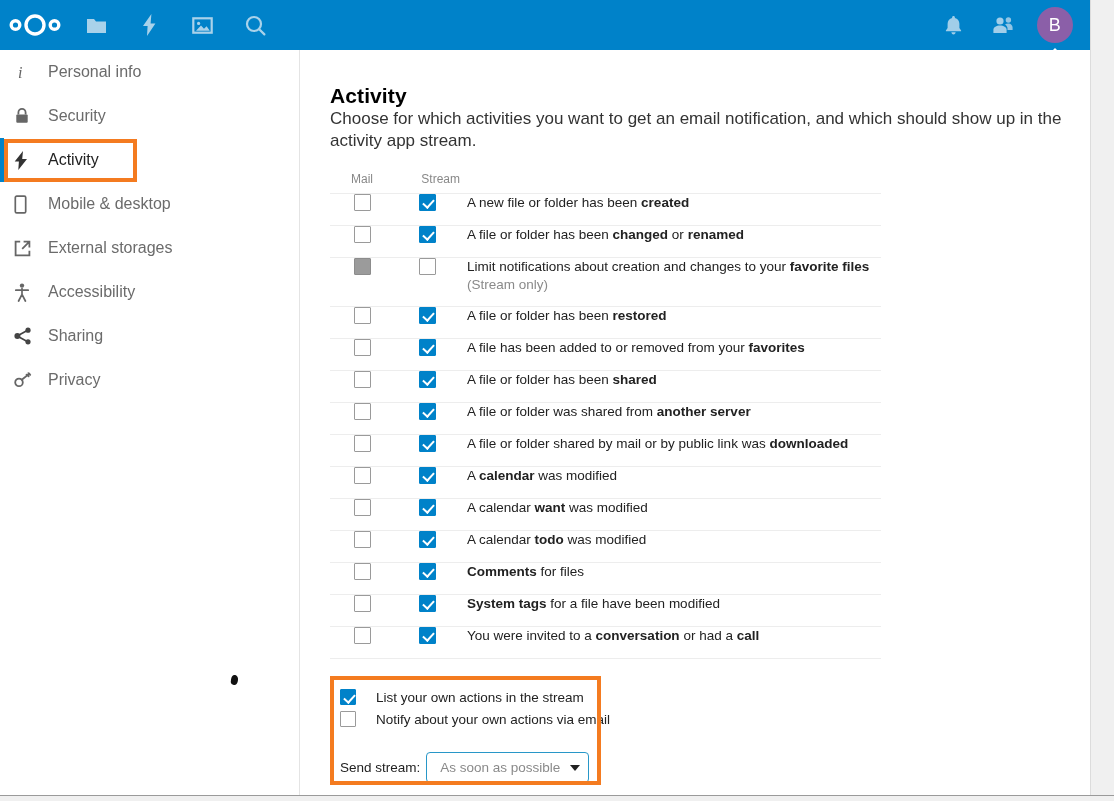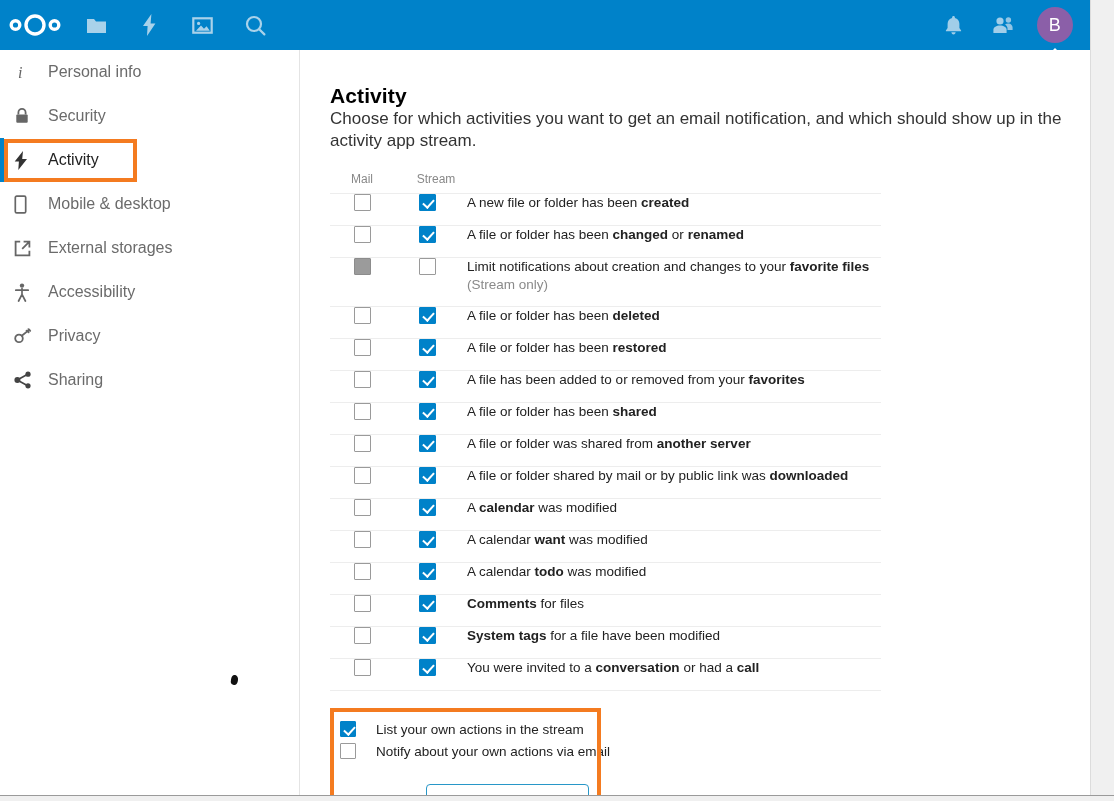--- a/index.html
+++ b/index.html
@@ -86,21 +86,21 @@
     font-size: 21px; font-weight: bold; color: #000; letter-spacing: .1px;
   }
   .page-desc {
     font-size: 17px; color: #333; line-height: 1.3;
   }
 
   .tbl { margin-top: 20px; width: 551px; }
   .thead { display: flex; height: 21px; align-items: flex-start; }
   .th { font-size: 12px; color: #888; }
   .th.mail { width: 64px; text-align: left; padding-left: 21px; }
-  .th.stream { width: 66px; text-align: center; padding-left: 18px; }
+  .th.stream { width: 66px; text-align: right; padding-left: 18px; }
 
   .trow {
     display: flex; align-items: flex-start; min-height: 32px;
     border-top: 1px solid #ededed;
   }
   .trow.tall { min-height: 49px; }
   .tcell-cb { width: 64px; display: flex; justify-content: center; align-items: center; }
   .tcell-cb.stream { width: 66px; }
   .tlabel { font-size: 13.5px; color: #222; line-height: 1.32; padding-left: 7px; }
   .tlabel b { font-weight: bold; }
@@ -272,40 +272,40 @@
         <svg width="16" height="19" viewBox="0 0 16 19">
           <circle cx="8" cy="2.6" r="2.2" fill="#666"></circle>
           <path d="M8 5.6v6M1.8 7.2h12.4M8 11.4 4.6 18M8 11.4 11.4 18" fill="none" stroke="#666" stroke-width="1.7" stroke-linecap="round"></path>
         </svg>
       </span>
       <span class="side-label">Accessibility</span>
     </div>
 
     <div class="side-item">
       <span class="side-ico">
-        <svg width="18" height="16" viewBox="0 0 18 16">
-          <circle cx="5" cy="10.4" r="3.8" fill="none" stroke="#666" stroke-width="1.8"></circle>
-          <path d="M7.8 7.8 15.4 1.6M12.6 2.6l2 1.7M14.4 1.2l1.8 1.6" fill="none" stroke="#666" stroke-width="1.8" stroke-linecap="round"></path>
-        </svg>
-      </span>
-      <span class="side-label">Privacy</span>
-    </div>
-
-    <div class="side-item">
-      <span class="side-ico">
         <svg width="18" height="18" viewBox="0 0 18 18">
           <path d="M13.2 3.6 4.6 8.2M4.6 9.8l8.6 4.6" stroke="#444" stroke-width="1.7"></path>
           <circle cx="14" cy="3.2" r="2.6" fill="#444"></circle>
           <circle cx="14" cy="14.8" r="2.6" fill="#444"></circle>
           <circle cx="3.4" cy="9" r="3" fill="#444"></circle>
         </svg>
       </span>
       <span class="side-label">Sharing</span>
     </div>
 
+    <div class="side-item">
+      <span class="side-ico">
+        <svg width="18" height="16" viewBox="0 0 18 16">
+          <circle cx="5" cy="10.4" r="3.8" fill="none" stroke="#666" stroke-width="1.8"></circle>
+          <path d="M7.8 7.8 15.4 1.6M12.6 2.6l2 1.7M14.4 1.2l1.8 1.6" fill="none" stroke="#666" stroke-width="1.8" stroke-linecap="round"></path>
+        </svg>
+      </span>
+      <span class="side-label">Privacy</span>
+    </div>
+
     <div class="cursor-dot"></div>
   </div>
 
   <div class="hl-activity"></div>
 
   <div class="content">
     <div class="page-title">Activity</div>
     <div class="page-desc">Choose for which activities you want to get an email notification, and which should show up in the activity app stream.</div>
 
     <div class="tbl">
@@ -333,29 +333,20 @@
             <div class="tlabel">A file or folder has been <b>changed</b> or <b>renamed</b></div>
           </div>
           <div class="trow tall">
             <div class="tcell-cb">
               <span class="cb disabled"></span>
             </div>
             <div class="tcell-cb stream">
               <span class="cb"></span>
             </div>
             <div class="tlabel">Limit notifications about creation and changes to your <b>favorite files</b><span class="sub">(Stream only)</span></div>
-          </div>
-          <div class="trow">
-            <div class="tcell-cb">
-              <span class="cb"></span>
-            </div>
-            <div class="tcell-cb stream">
-              <span class="cb checked"></span>
-            </div>
-            <div class="tlabel">A file or folder has been <b>deleted</b></div>
           </div>
           <div class="trow">
             <div class="tcell-cb">
               <span class="cb"></span>
             </div>
             <div class="tcell-cb stream">
               <span class="cb checked"></span>
             </div>
             <div class="tlabel">A file or folder has been <b>restored</b></div>
           </div>

